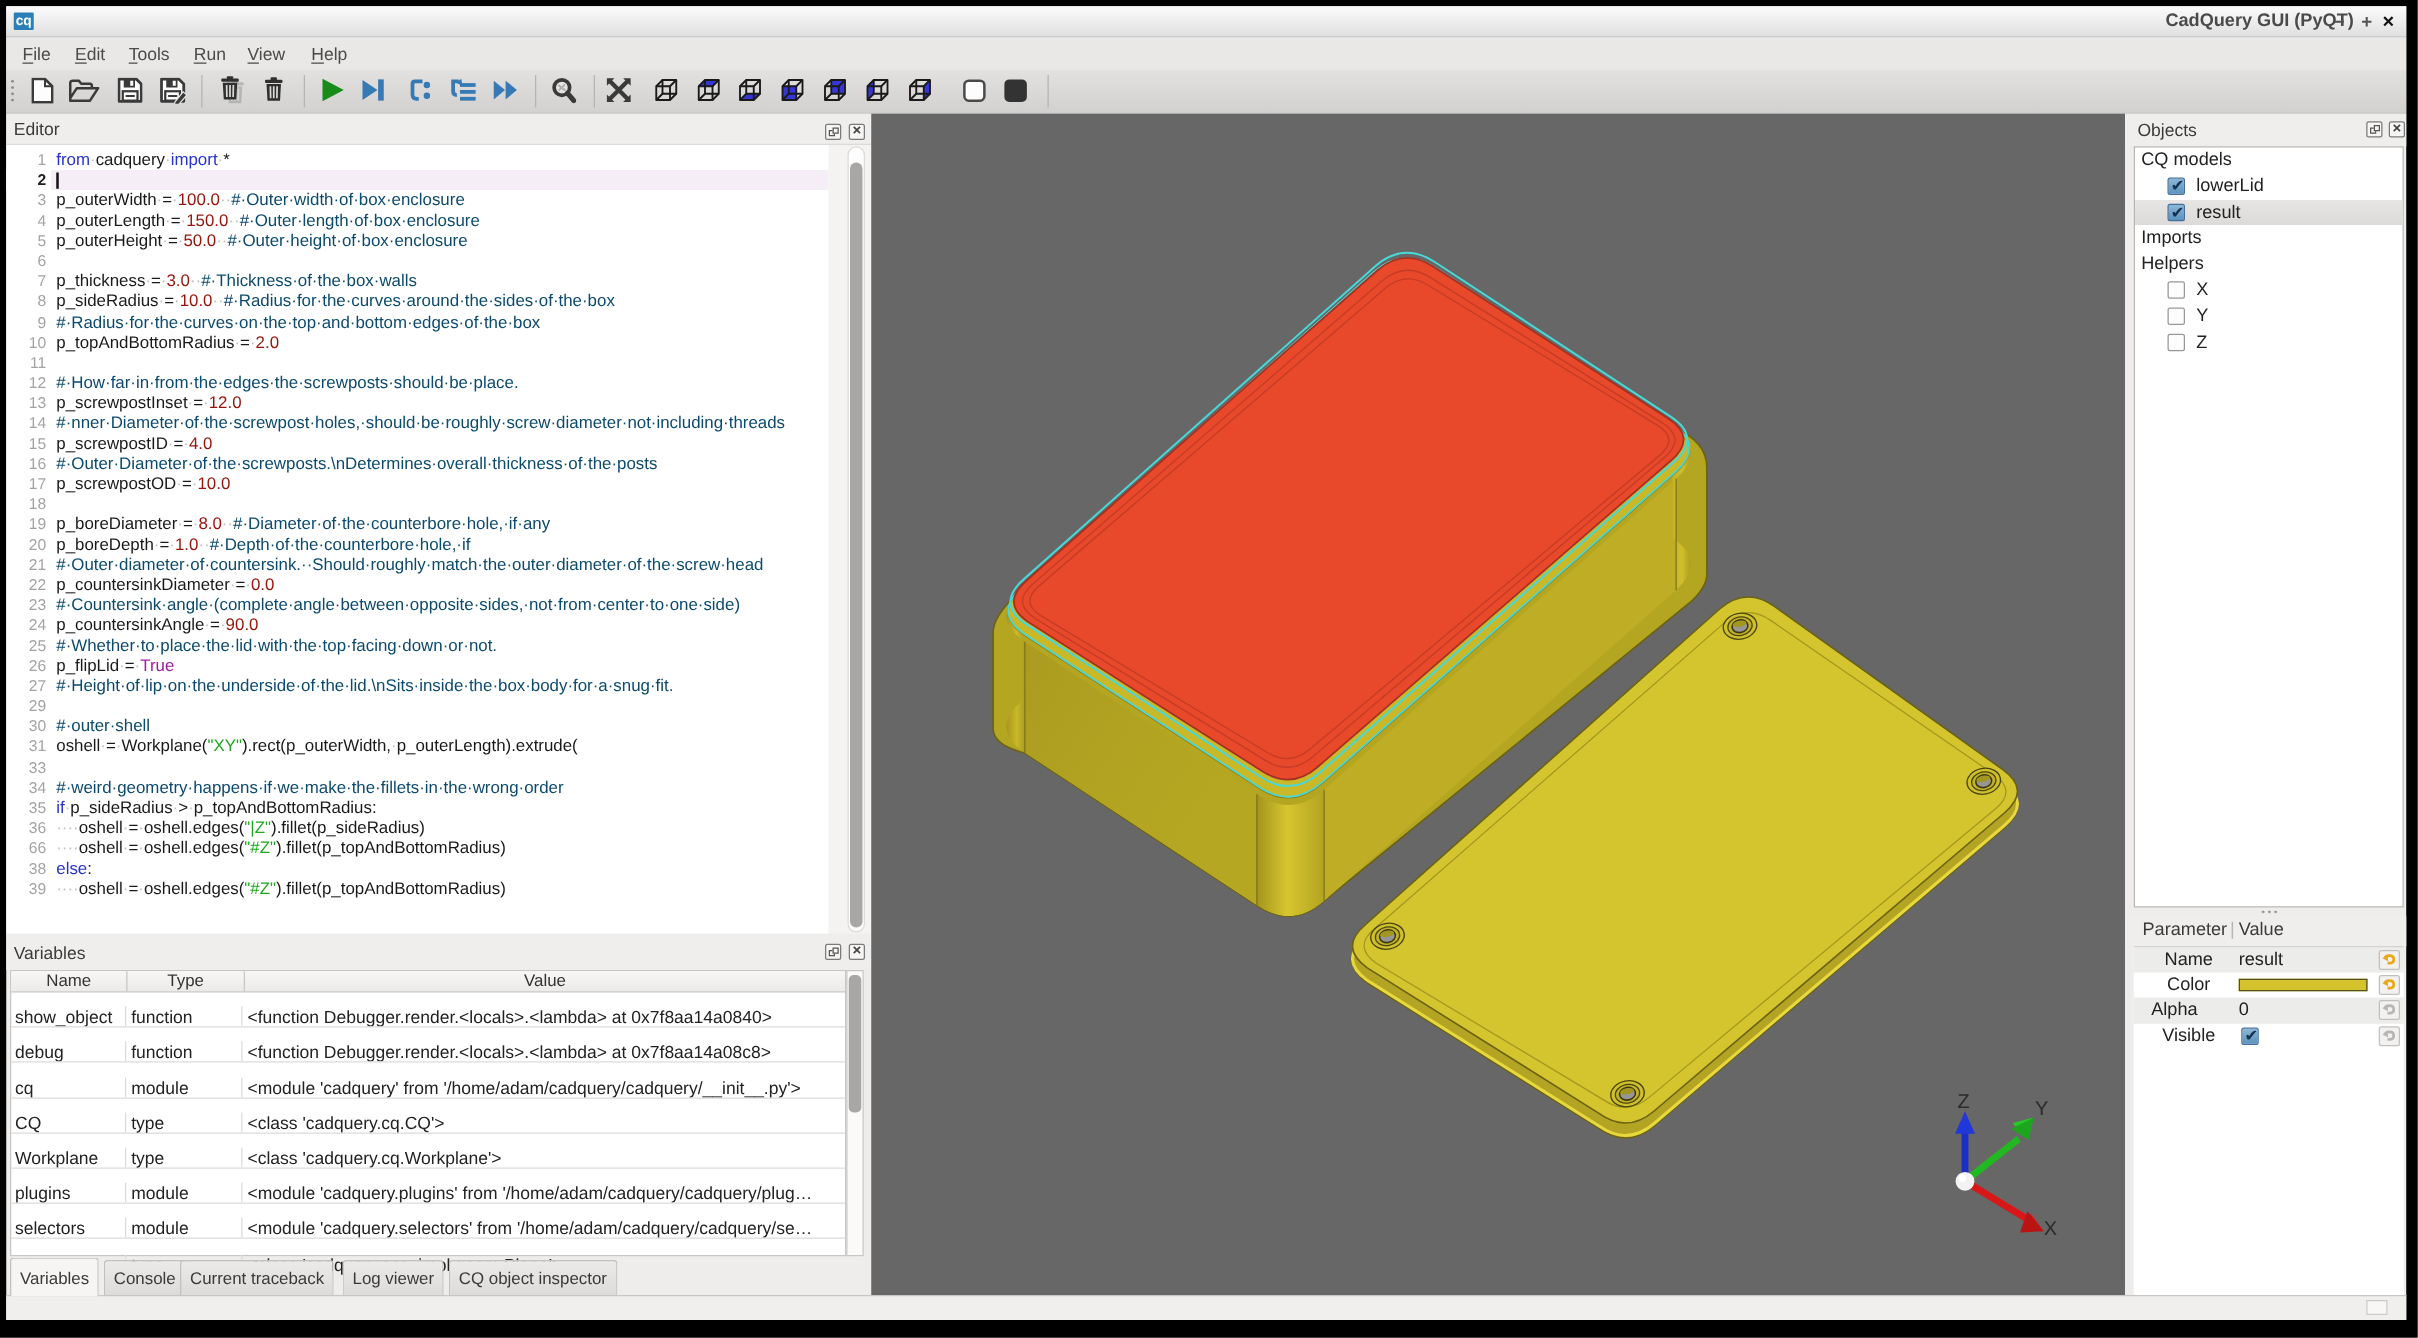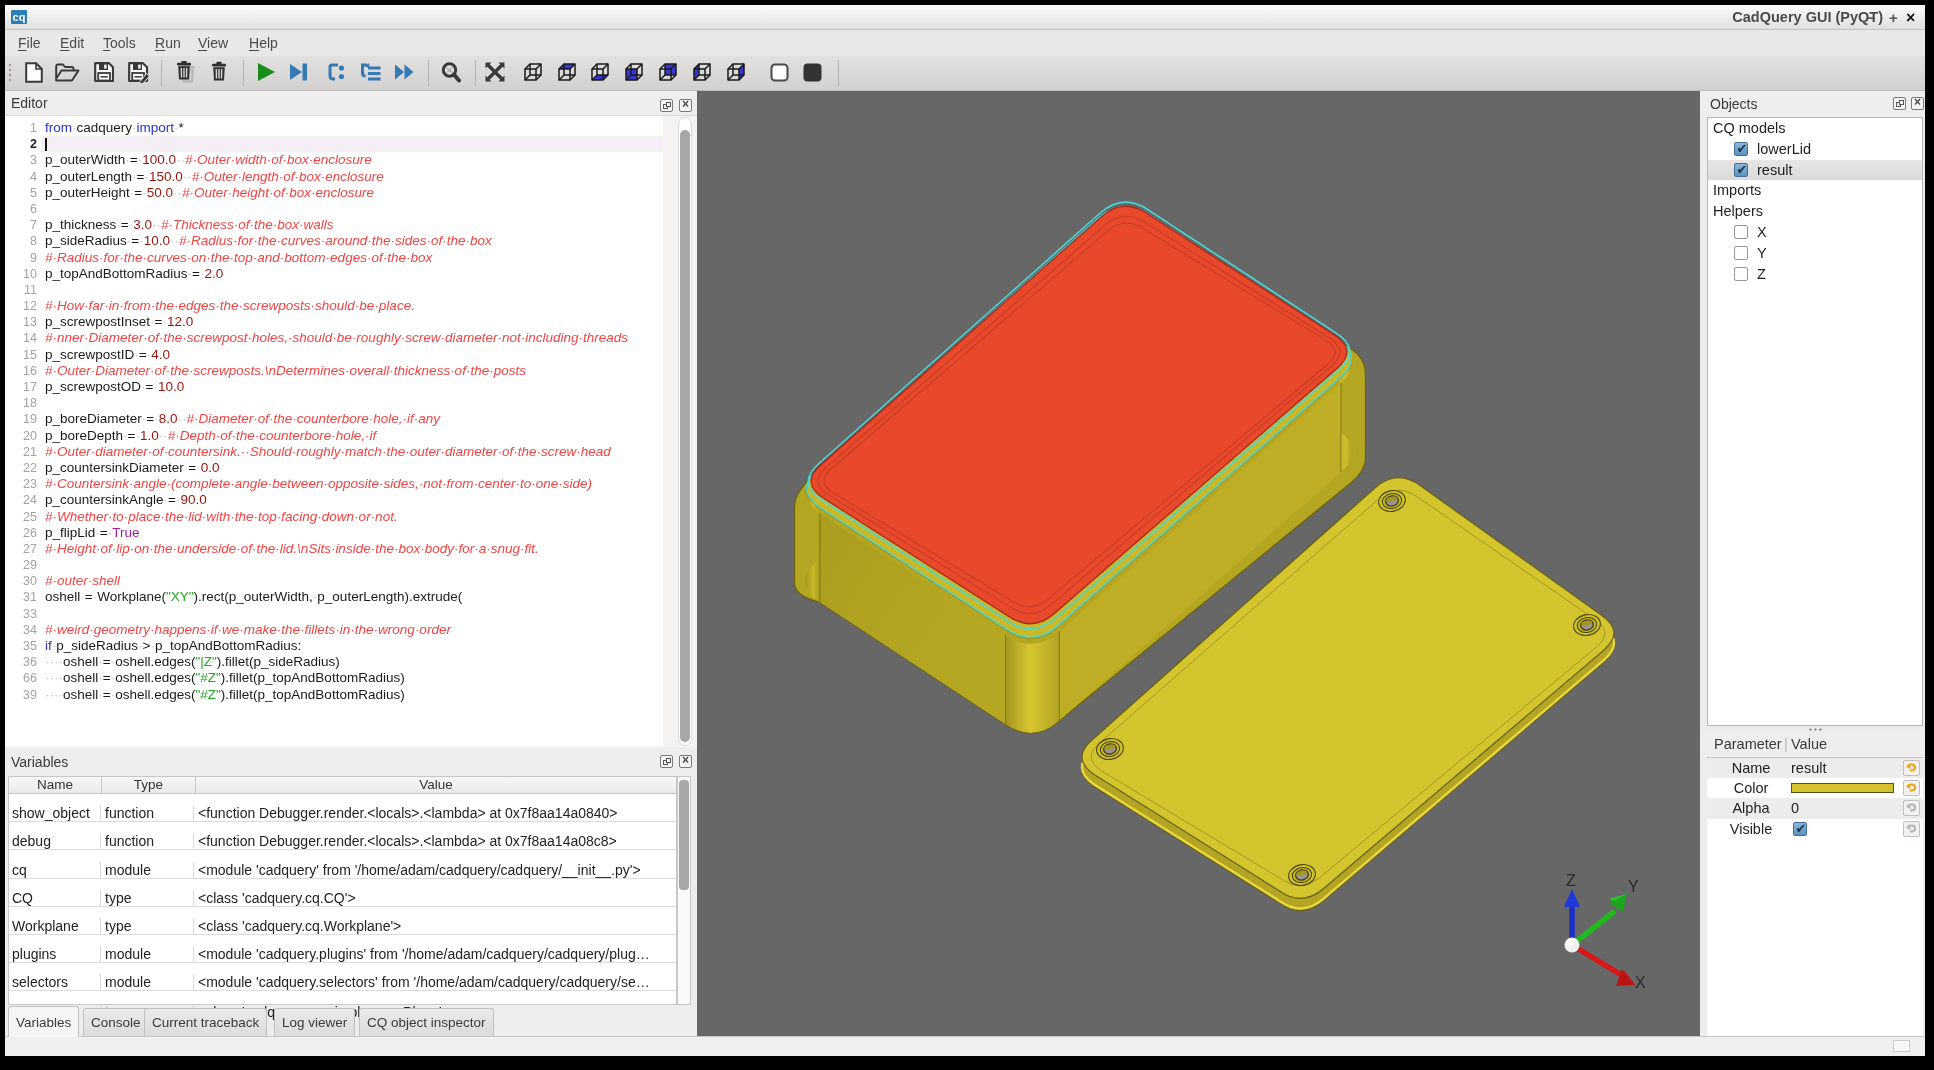--- a/index.html
+++ b/index.html
@@ -15,21 +15,21 @@
 #toolbar{left:5px;top:56px;width:1920px;height:35px;background:linear-gradient(#e2e1e0,#d2d1cf);border-bottom:1px solid #bcbbba}
 .tsep{top:5px;width:1px;height:26px;background:#b5b4b2}
 
 #edhead{left:5px;top:91px;width:692px;height:25px;background:#f0eeec;border-bottom:1px solid #dcdad8}
 .phtitle{font-size:14px;color:#3a3a3a}
 .pbtn{width:13px;height:13px;border:1px solid #7a7a7a;border-radius:2px;background:#f6f5f4;color:#4a4a4a;font-size:9px;line-height:11px;text-align:center}
 #code{left:5px;top:116px;width:658px;height:631px;background:#fff;overflow:hidden;font-size:13.5px;padding-top:4px}
 .cl{position:relative;height:16.2px;line-height:16.2px}
 .g{position:absolute;left:0;width:32px;text-align:right;color:#a3a3a3;font-size:12.5px}
 .ct{position:absolute;left:40px;color:#1a1a1a}
-.k{color:#2733cf}.n{color:#97140c}.c{color:#ef4444;font-style:italic}.s{color:#1fa81f}.b{color:#a11ca1}.d{color:#c0c0c0}
+.k{color:#2733cf}.n{color:#97140c}.c{color:#0c4a6e;}.s{color:#1fa81f}.b{color:#a11ca1}.d{color:#c0c0c0}
 .hl{background:linear-gradient(90deg,#ffffff 36px,#f6eef6 36px)}
 .gb{color:#222;font-weight:bold}
 .cur{position:absolute;left:40px;top:2px;width:1.5px;height:13px;background:#111}
 #edscroll{left:663px;top:116px;width:34px;height:631px;background:#f4f3f1}
 #edgroove{left:678px;top:117px;width:14px;height:629px;background:#fdfdfd;border:1px solid #dcdad8;border-radius:7px}
 #edthumb{left:680px;top:130px;width:10px;height:612px;background:#a9a7a5;border-radius:5px}
 #varhead{left:5px;top:747px;width:692px;height:29px;background:#f0eeec}
 #vartable{left:8px;top:776px;width:669px;height:229px;background:#fff;border:1px solid #c8c6c4;font-size:14px;color:#222}
 #varscroll{left:677px;top:776px;width:14px;height:229px;background:#fbfaf9;border:1px solid #c8c6c4}
 #varthumb{left:679px;top:780px;width:10px;height:110px;background:#a9a7a5;border-radius:4px}
@@ -385,20 +385,24 @@
         <span class="g">35</span>
         <span class="ct"><span class="k">if</span><span class="d">·</span>p_sideRadius<span class="d">·</span>&gt;<span class="d">·</span>p_topAndBottomRadius:</span>
       </div>
 <div class="cl">
         <span class="g">36</span>
         <span class="ct"><span class="d">····</span>oshell<span class="d">·</span>=<span class="d">·</span>oshell.edges(<span class="s">"|Z"</span>).fillet(p_sideRadius)</span>
       </div>
 <div class="cl">
         <span class="g">66</span>
         <span class="ct"><span class="d">····</span>oshell<span class="d">·</span>=<span class="d">·</span>oshell.edges(<span class="s">"#Z"</span>).fillet(p_topAndBottomRadius)</span>
+      </div>
+<div class="cl">
+        <span class="g">38</span>
+        <span class="ct"><span class="k">else</span>:</span>
       </div>
 <div class="cl">
         <span class="g">39</span>
         <span class="ct"><span class="d">····</span>oshell<span class="d">·</span>=<span class="d">·</span>oshell.edges(<span class="s">"#Z"</span>).fillet(p_topAndBottomRadius)</span>
       </div>
 </div>
   <div class="abs" id="edscroll"></div>
     <div class="abs" id="edgroove"></div>
     <div class="abs" id="edthumb"></div>
   <div class="abs" id="varhead">
@@ -624,21 +628,21 @@
         <span style="position:absolute;left:14px;width:60px;text-align:center">Color</span>
         <span style="position:absolute;left:84px;top:5px;width:103px;height:10px;background:#d4c32c;border:1px solid #55511c"></span>
         <span class="undo">
           <svg width="13" height="12" viewBox="0 0 13 12" style="position:absolute;left:1px;top:1px">
             <path d="M3 5 Q3 2.5 6.5 2.5 Q10 2.5 10 5.5 Q10 8.5 6.5 8.5 L5 8.5" fill="none" stroke="#e8a81c" stroke-width="2.2"></path>
             <path d="M1 4.5 L5.5 7 L5 1.5 Z" fill="#e8a81c"></path>
           </svg>
         </span>
       </div>
     <div class="prow" style="background:#ececeb">
-        <span style="position:absolute;left:14px;width:60px;text-align:center">Alpha</span>
+        <span style="position:absolute;left:14px;width:60px;">Alpha</span>
         <span style="position:absolute;left:84px">0</span>
         <span class="undo">
           <svg width="13" height="12" viewBox="0 0 13 12" style="position:absolute;left:1px;top:1px">
             <path d="M3 5 Q3 2.5 6.5 2.5 Q10 2.5 10 5.5 Q10 8.5 6.5 8.5 L5 8.5" fill="none" stroke="#b8b6b4" stroke-width="2.2"></path>
             <path d="M1 4.5 L5.5 7 L5 1.5 Z" fill="#b8b6b4"></path>
           </svg>
         </span>
       </div>
     <div class="prow">
         <span style="position:absolute;left:14px;width:60px;text-align:center">Visible</span>

